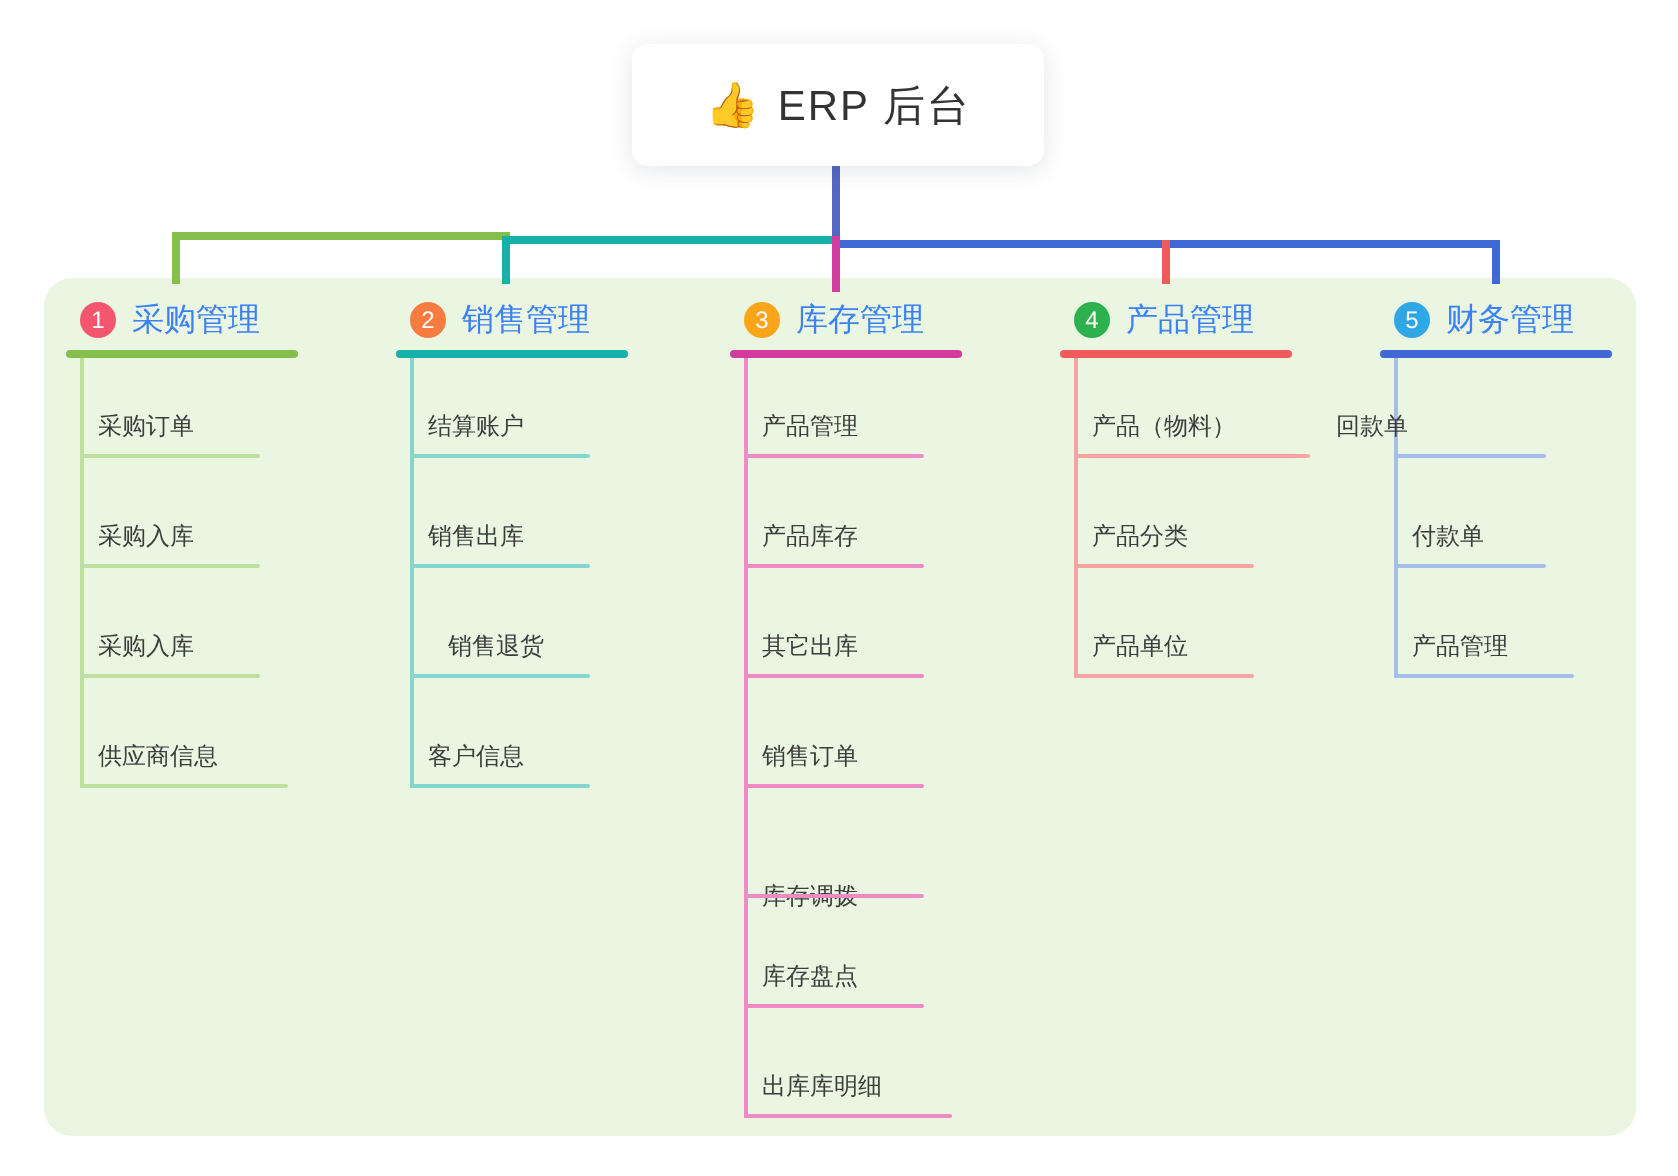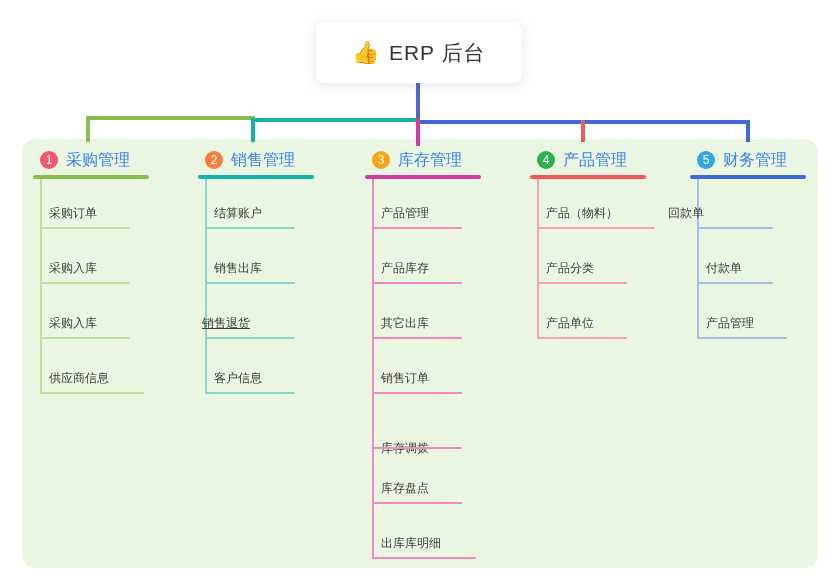--- a/index.html
+++ b/index.html
@@ -63,21 +63,21 @@
       <div class="branch-title" style="left: 205px; top: 149px;">
         <span class="badge" style="background: rgb(248, 124, 64);">2</span>
         <span class="branch-label">销售管理</span>
       </div>
       <div class="t-underline" style="left: 198px; top: 175px; width: 116px; background: rgb(23, 177, 169);"></div>
       <div class="v-line" style="left: 205px; top: 179px; height: 215px; background: rgb(133, 214, 207);"></div>
       <div class="item-label" style="left: 214px; top: 205px;">结算账户</div>
       <div class="i-underline" style="left: 205px; top: 227px; width: 90px; background: rgb(133, 214, 207);"></div>
       <div class="item-label" style="left: 214px; top: 260px;">销售出库</div>
       <div class="i-underline" style="left: 205px; top: 282px; width: 90px; background: rgb(133, 214, 207);"></div>
-      <div class="item-label" style="left: 202px; top: 315px; text-decoration: underline;">销售退货</div>
+      <div class="item-label" style="left: 224px; top: 315px;">销售退货</div>
       <div class="i-underline" style="left: 205px; top: 337px; width: 90px; background: rgb(133, 214, 207);"></div>
       <div class="item-label" style="left: 214px; top: 370px;">客户信息</div>
       <div class="i-underline" style="left: 205px; top: 392px; width: 90px; background: rgb(133, 214, 207);"></div>
       <div class="branch-title" style="left: 372px; top: 149px;">
         <span class="badge" style="background: rgb(250, 164, 25);">3</span>
         <span class="branch-label">库存管理</span>
       </div>
       <div class="t-underline" style="left: 365px; top: 175px; width: 116px; background: rgb(209, 60, 158);"></div>
       <div class="v-line" style="left: 372px; top: 179px; height: 380px; background: rgb(239, 138, 196);"></div>
       <div class="item-label" style="left: 381px; top: 205px;">产品管理</div>

